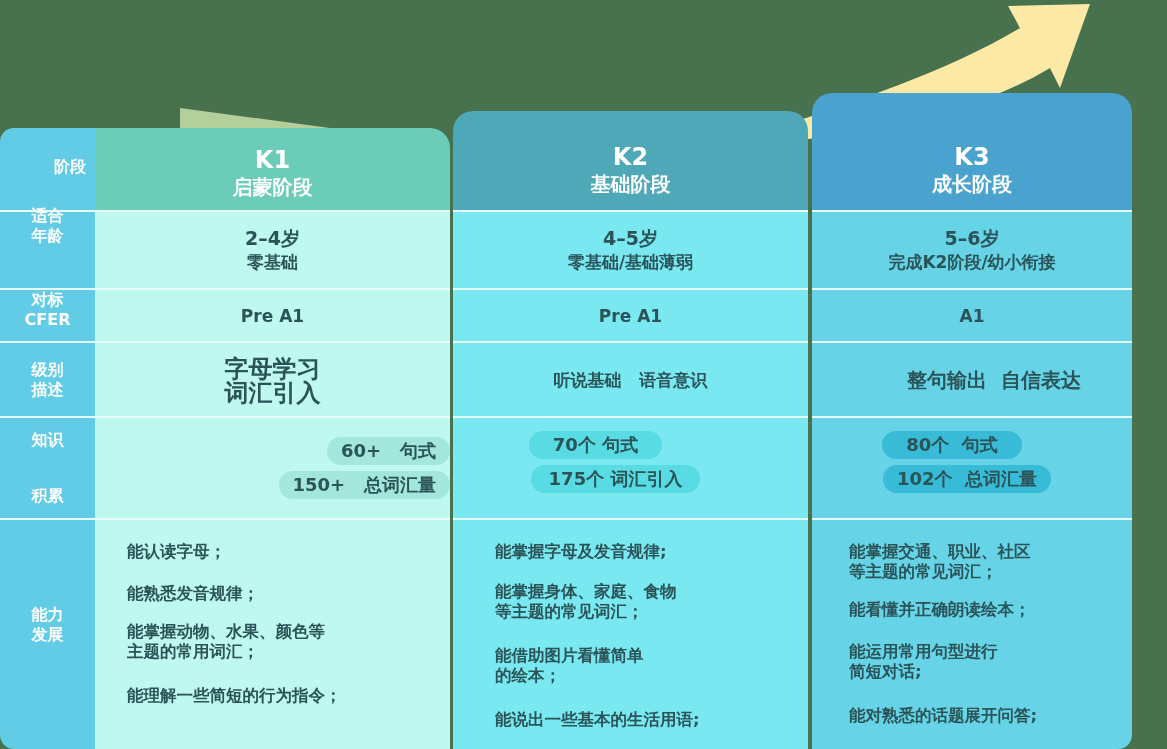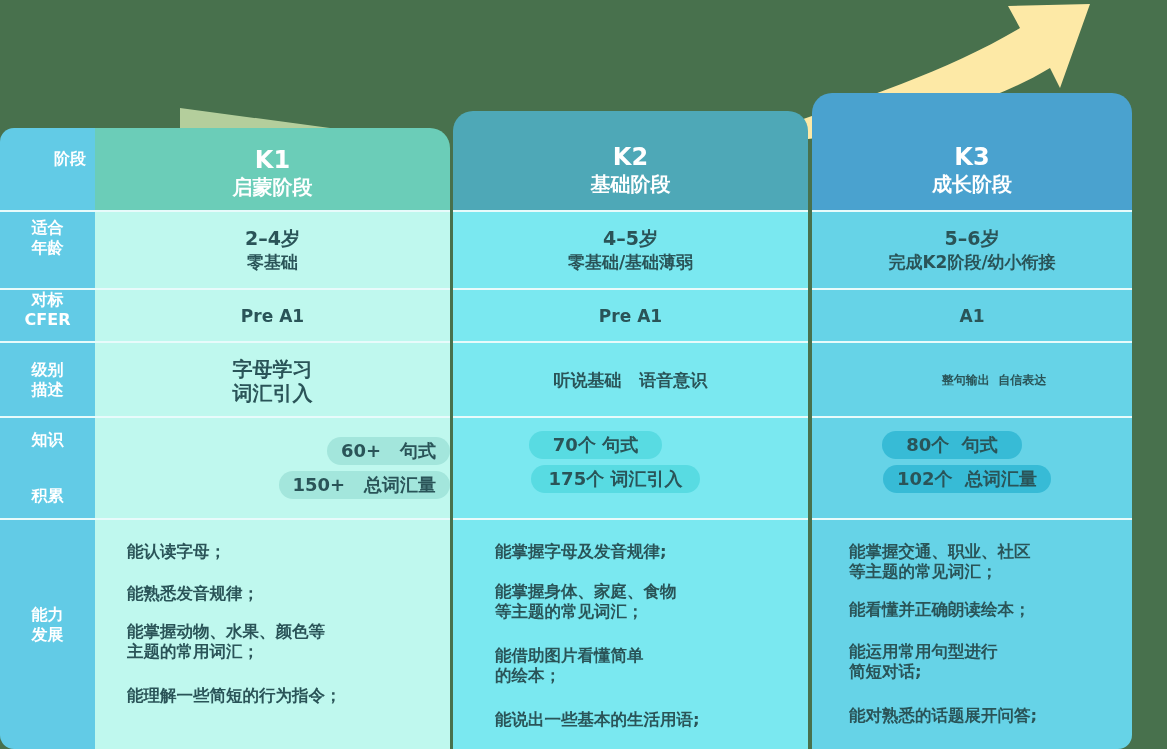--- a/index.html
+++ b/index.html
@@ -21,25 +21,25 @@
 </head>
 <body>
 
 <svg class="arrow" viewBox="0 0 1167 749">
   <path d="M180 108 L330 128 L180 130 Z" fill="#cfe6b0" opacity="0.8"></path>
   <path d="M770 130 C 860 100, 950 70, 1020 28 L1008 6 L1090 4 L1060 88 L1050 68 C 980 110, 890 130, 800 140 Z" fill="#fde9a6"></path>
 </svg>
 
 <div class="col" style="left:0;width:95px;">
   <div style="position:absolute;left:0;right:0;top:128px;bottom:0;background:#62cbe6;border-radius:14px 0 0 14px;"></div>
-  <div class="cell lbl" style="top:128px;height:61px;margin-left:45px;">
+  <div class="cell lbl" style="top:136px;height:61px;margin-left:45px;">
       <span>阶段</span>
     </div>
   <div class="sep" style="top:210px;"></div>
-  <div class="cell lbl" style="top:208px;height:60px;text-align:right;">
+  <div class="cell lbl" style="top:196px;height:60px;text-align:right;">
       <span>适合</span>
       <span>年龄</span>
     </div>
   <div class="sep" style="top:288px;"></div>
   <div class="cell lbl" style="top:290px;height:40px;">
       <span>对标</span>
       <span>CFER</span>
     </div>
   <div class="sep" style="top:341px;"></div>
   <div class="cell lbl" style="top:343px;height:73px;">
@@ -68,21 +68,21 @@
   <div class="sep" style="top:210px;"></div>
   <div class="cell v" style="top:212px;height:76px;border-radius:25px;">
       <span style="font-size:19px;">2–4岁</span>
       <span>零基础</span>
     </div>
   <div class="sep" style="top:288px;"></div>
   <div class="cell v" style="top:290px;height:51px;">
       <span>Pre A1</span>
     </div>
   <div class="sep" style="top:341px;"></div>
-  <div class="cell v" style="top:343px;height:75px;font-size:20px;">
+  <div class="cell v" style="top:343px;height:75px;font-size:24px;">
       <span>字母学习</span>
       <span>词汇引入</span>
     </div>
   <div class="sep" style="top:416px;"></div>
   <div class="cell" style="top:418px;height:100px;justify-content:flex-start;padding-top:16px;box-sizing:border-box;align-items:flex-end;">
     <span class="pill" style="background:#a3e6dc;margin-left:-60px;">60+   句式</span>
     <span class="pill" style="background:#a3e6dc;margin-left:-20px;">150+   总词汇量</span>
   </div>
   <div class="sep" style="top:518px;"></div>
   <div class="ab">
@@ -140,21 +140,21 @@
   <div class="sep" style="top:210px;"></div>
   <div class="cell v" style="top:212px;height:76px;">
       <span style="font-size:19px;">5–6岁</span>
       <span>完成K2阶段/幼小衔接</span>
     </div>
   <div class="sep" style="top:288px;"></div>
   <div class="cell v" style="top:290px;height:51px;">
       <span>A1</span>
     </div>
   <div class="sep" style="top:341px;"></div>
-  <div class="cell v" style="top:343px;height:73px;font-size:12px;padding-left:44px;">
+  <div class="cell v" style="top:343px;height:73px;font-size:20px;padding-left:44px;">
       <span style="white-space:pre;">整句输出  自信表达</span>
     </div>
   <div class="sep" style="top:416px;"></div>
   <div class="cell" style="top:418px;height:100px;justify-content:flex-start;padding-top:10px;box-sizing:border-box;">
     <span class="pill" style="background:#37bbd6;margin-left:-40px;padding:2px 24px;">80个  句式</span>
     <span class="pill" style="background:#37bbd6;margin-left:-10px;">102个  总词汇量</span>
   </div>
   <div class="sep" style="top:518px;"></div>
   <div class="ab">
     <p style="left:37px;top:22px;">能掌握交通、职业、社区

